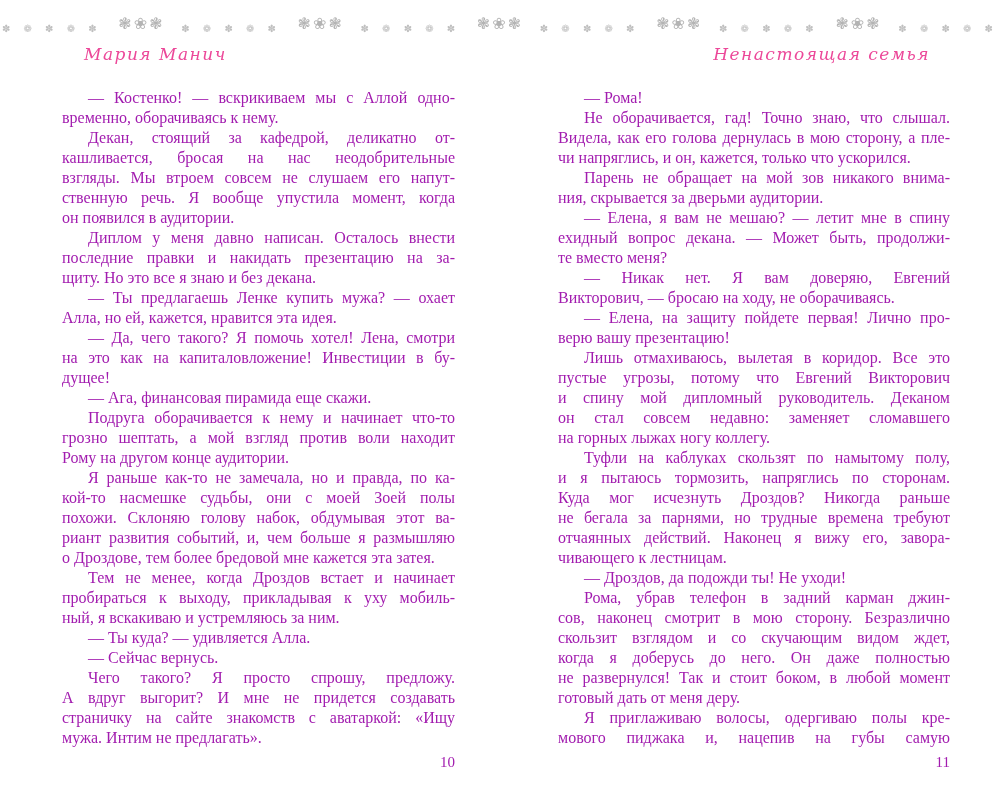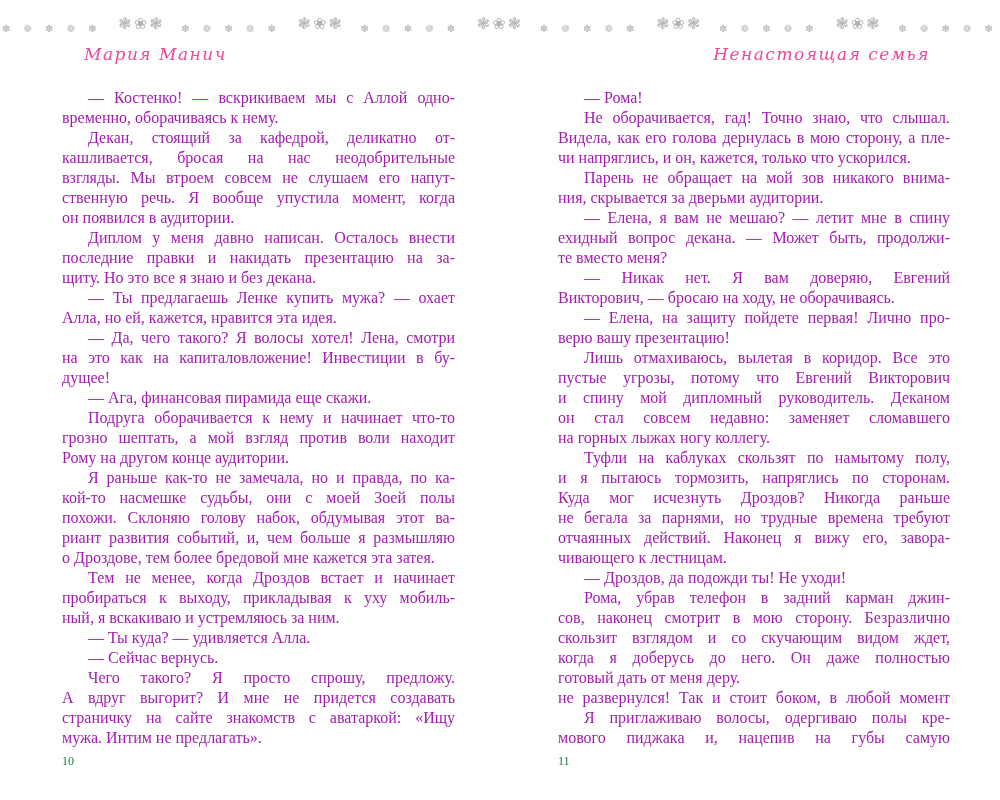--- a/index.html
+++ b/index.html
@@ -73,23 +73,23 @@
     height: 20px;
     overflow: hidden;
   }
   .column .line.pfirst { text-indent: 26px; }
   .column .line.plast  { text-align-last: left; }
   
   .pagenum {
     position: absolute;
     top: 754px;
     width: 393px;
-    text-align: left;
-    font-size: 12px;
-    color: #15803d;
+    text-align: right;
+    font-size: 15px;
+    color: #a21caf;
   }
   .pn-left  { left: 62px; }
   .pn-right { left: 558px; width: 392px; }
 </style>
 </head>
 <body>
 
 <div class="book-spread">
 
   <div class="floral-border" style="color: rgb(180, 180, 180);">
@@ -116,21 +116,21 @@
       <div class="line pfirst">Декан, стоящий за кафедрой, деликатно от-</div>
       <div class="line">кашливается, бросая на нас неодобрительные</div>
       <div class="line">взгляды. Мы втроем совсем не слушаем его напут-</div>
       <div class="line">ственную речь. Я вообще упустила момент, когда</div>
       <div class="line plast">он появился в аудитории.</div>
       <div class="line pfirst">Диплом у меня давно написан. Осталось внести</div>
       <div class="line">последние правки и накидать презентацию на за-</div>
       <div class="line plast">щиту. Но это все я знаю и без декана.</div>
       <div class="line pfirst">— Ты предлагаешь Ленке купить мужа? — охает</div>
       <div class="line plast">Алла, но ей, кажется, нравится эта идея.</div>
-      <div class="line pfirst">— Да, чего такого? Я волосы хотел! Лена, смотри</div>
+      <div class="line pfirst">— Да, чего такого? Я помочь хотел! Лена, смотри</div>
       <div class="line">на это как на капиталовложение! Инвестиции в бу-</div>
       <div class="line plast">дущее!</div>
       <div class="line pfirst plast">— Ага, финансовая пирамида еще скажи.</div>
       <div class="line pfirst">Подруга оборачивается к нему и начинает что-то</div>
       <div class="line">грозно шептать, а мой взгляд против воли находит</div>
       <div class="line plast">Рому на другом конце аудитории.</div>
       <div class="line pfirst">Я раньше как-то не замечала, но и правда, по ка-</div>
       <div class="line">кой-то насмешке судьбы, они с моей Зоей полы</div>
       <div class="line">похожи. Склоняю голову набок, обдумывая этот ва-</div>
       <div class="line">риант развития событий, и, чем больше я размышляю</div>
@@ -169,22 +169,22 @@
       <div class="line">и я пытаюсь тормозить, напряглись по сторонам.</div>
       <div class="line">Куда мог исчезнуть Дроздов? Никогда раньше</div>
       <div class="line">не бегала за парнями, но трудные времена требуют</div>
       <div class="line">отчаянных действий. Наконец я вижу его, завора-</div>
       <div class="line plast">чивающего к лестницам.</div>
       <div class="line pfirst plast">— Дроздов, да подожди ты! Не уходи!</div>
       <div class="line pfirst">Рома, убрав телефон в задний карман джин-</div>
       <div class="line">сов, наконец смотрит в мою сторону. Безразлично</div>
       <div class="line">скользит взглядом и со скучающим видом ждет,</div>
       <div class="line">когда я доберусь до него. Он даже полностью</div>
+      <div class="line">не развернулся! Так и стоит боком, в любой момент</div>
       <div class="line plast">готовый дать от меня деру.</div>
-      <div class="line">не развернулся! Так и стоит боком, в любой момент</div>
       <div class="line pfirst">Я приглаживаю волосы, одергиваю полы кре-</div>
       <div class="line">мового пиджака и, нацепив на губы самую</div>
     </div>
 
   <div class="pagenum pn-left">10</div>
 
   <div class="pagenum pn-right">11</div>
 
 </div>
 

